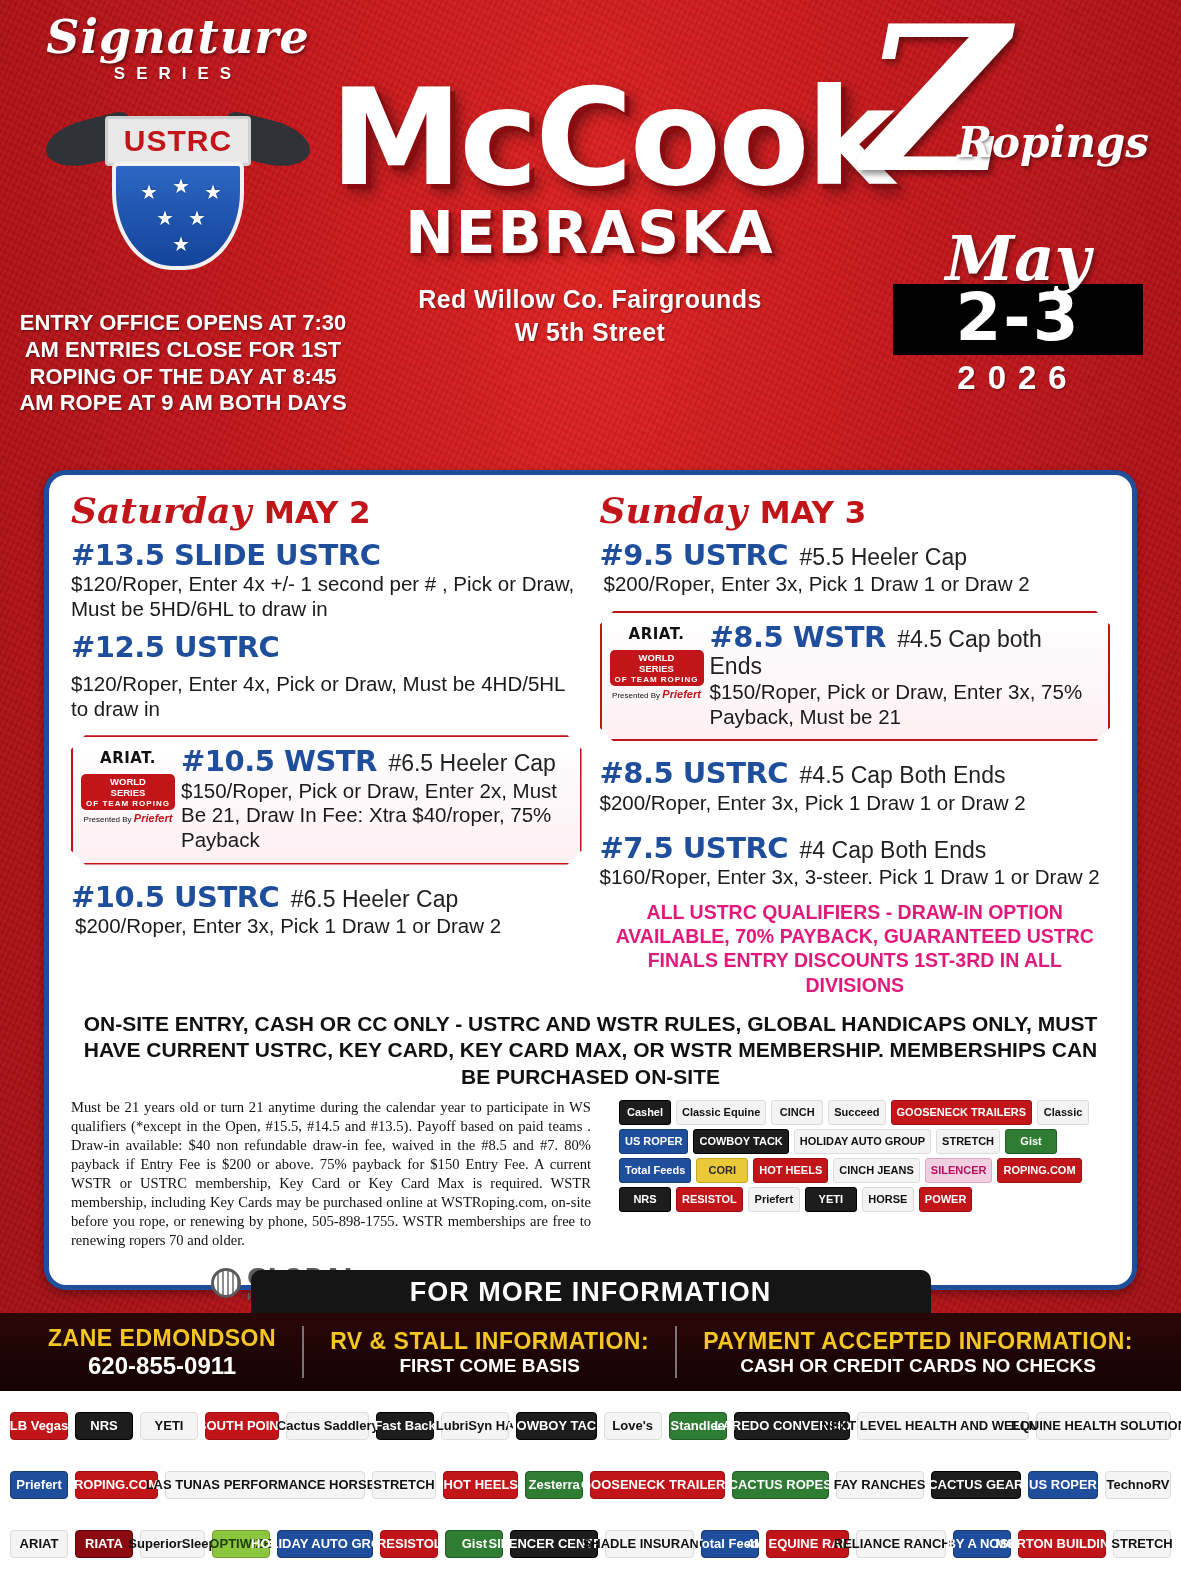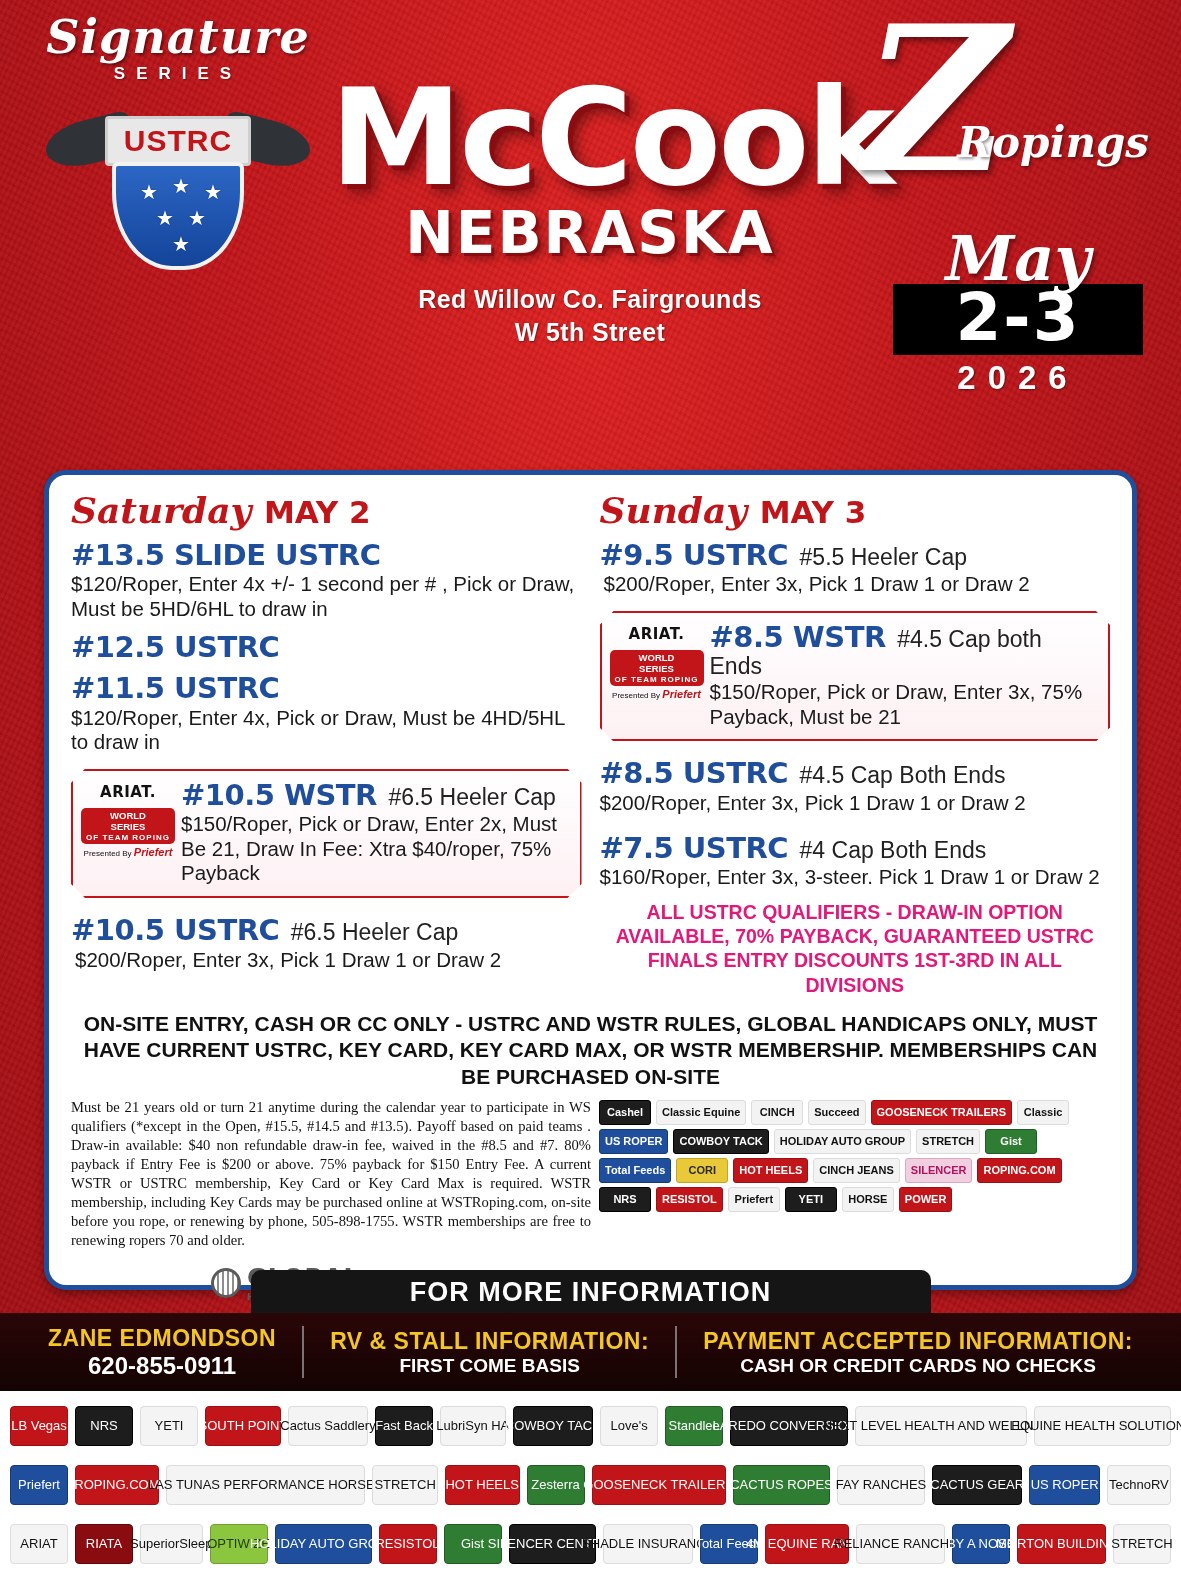--- a/index.html
+++ b/index.html
@@ -193,21 +193,21 @@
   .pink-note {
     color: #e0197a; font-weight: bold; text-align: center;
     font-size: 19.5px; line-height: 1.25; margin-top: 10px;
   }
 
   .onsite {
     text-align: center; font-weight: bold; font-size: 21px; color: #111;
     line-height: 1.25; margin: 14px 8px 8px;
   }
 
-  .fine-row { display: flex; gap: 8px; }
+  .fine-row { display: flex; gap: 28px; }
   .fine {
     width: 520px;
     font-family: "Liberation Serif", serif;
     font-size: 14.6px; line-height: 1.3; color: #111; text-align: justify;
   }
   .global-h {
     margin: 14px 0 0 140px; display: flex; align-items: center; gap: 6px;
   }
   .global-ring {
     width: 30px; height: 30px; border-radius: 50%;
@@ -258,23 +258,23 @@
   .divider { width: 2px; height: 52px; background: #9a9a9a; opacity: 0.75; }
 
   
   .band {
     position: absolute; left: 0; top: 1391px; width: 1181px; height: 184px;
     background: #fff; padding: 8px 10px 4px;
   }
   .band-rows { display: flex; flex-direction: column; gap: 6px; height: 100%; }
   .band-row { display: flex; align-items: center; justify-content: center; gap: 7px; flex: 1; }
   .bs {
-    height: 40px; padding: 0 8px; min-width: 58px;
+    height: 28px; padding: 0 8px; min-width: 58px;
     display: flex; align-items: center; justify-content: center;
-    font-size: 13px; font-weight: normal; color: #111;
+    font-size: 13px; font-weight: bold; color: #111;
     background: #f4f4f4; border: 1px solid #dcdcdc; border-radius: 4px;
     white-space: nowrap; text-align: center; line-height: 1.05;
   }
   .bs.red { background: #c1151a; color: #fff; border-color: #9d0f14; }
   .bs.blue { background: #1f4f9c; color: #fff; border-color: #163a74; }
   .bs.blk { background: #1d1d1d; color: #fff; border-color: #000; }
   .bs.grn { background: #2f7d33; color: #fff; border-color: #225c25; }
   .bs.lime { background: #8cc63f; color: #1f3d0b; border-color: #6f9f2f; }
   .bs.dkred { background: #8a0c10; color: #fff; border-color: #5e070a; }
 </style>
@@ -302,20 +302,21 @@
             <span class="star" style="left:56px; top:10px;">★</span>
             <span class="star" style="left:88px; top:16px;">★</span>
             <span class="star" style="left:40px; top:42px;">★</span>
             <span class="star" style="left:72px; top:42px;">★</span>
             <span class="star" style="left:56px; top:68px;">★</span>
           </div>
         </div>
       </div>
     </div>
 
+    <div class="entry-note">ENTRY OFFICE OPENS AT 7:30 AM ENTRIES CLOSE FOR 1ST ROPING OF THE DAY AT 8:45 AM ROPE AT 9 AM BOTH DAYS</div>
 
     <div class="title-block">
       <div class="mccook">McCook</div>
       <div class="nebraska">NEBRASKA</div>
       <div class="venue">
         <div>Red Willow Co. Fairgrounds</div>
         <div>W 5th Street</div>
       </div>
     </div>
 
@@ -347,23 +348,20 @@
           <div class="ev-desc">$120/Roper, Enter 4x +/- 1 second per # , Pick or Draw, Must be 5HD/6HL to draw in</div>
         </div>
 
         <div class="event">
           <div class="ev-line">
             <span class="ev-num">#12.5 USTRC</span>
           </div>
         </div>
 
         <div class="event">
-          <div class="ev-line">
-            <span class="ev-num">#11.5 USTRC</span>
-          </div>
           <div class="ev-desc">$120/Roper, Enter 4x, Pick or Draw, Must be 4HD/5HL to draw in</div>
         </div>
 
         <div class="wstr-box">
           <div class="ariat-logo">
             <div class="ariat-name">ARIAT.</div>
             <div class="ws-badge">
               <div>WORLD</div>
               <div>SERIES</div>
               <div class="wings">OF TEAM ROPING</div>

